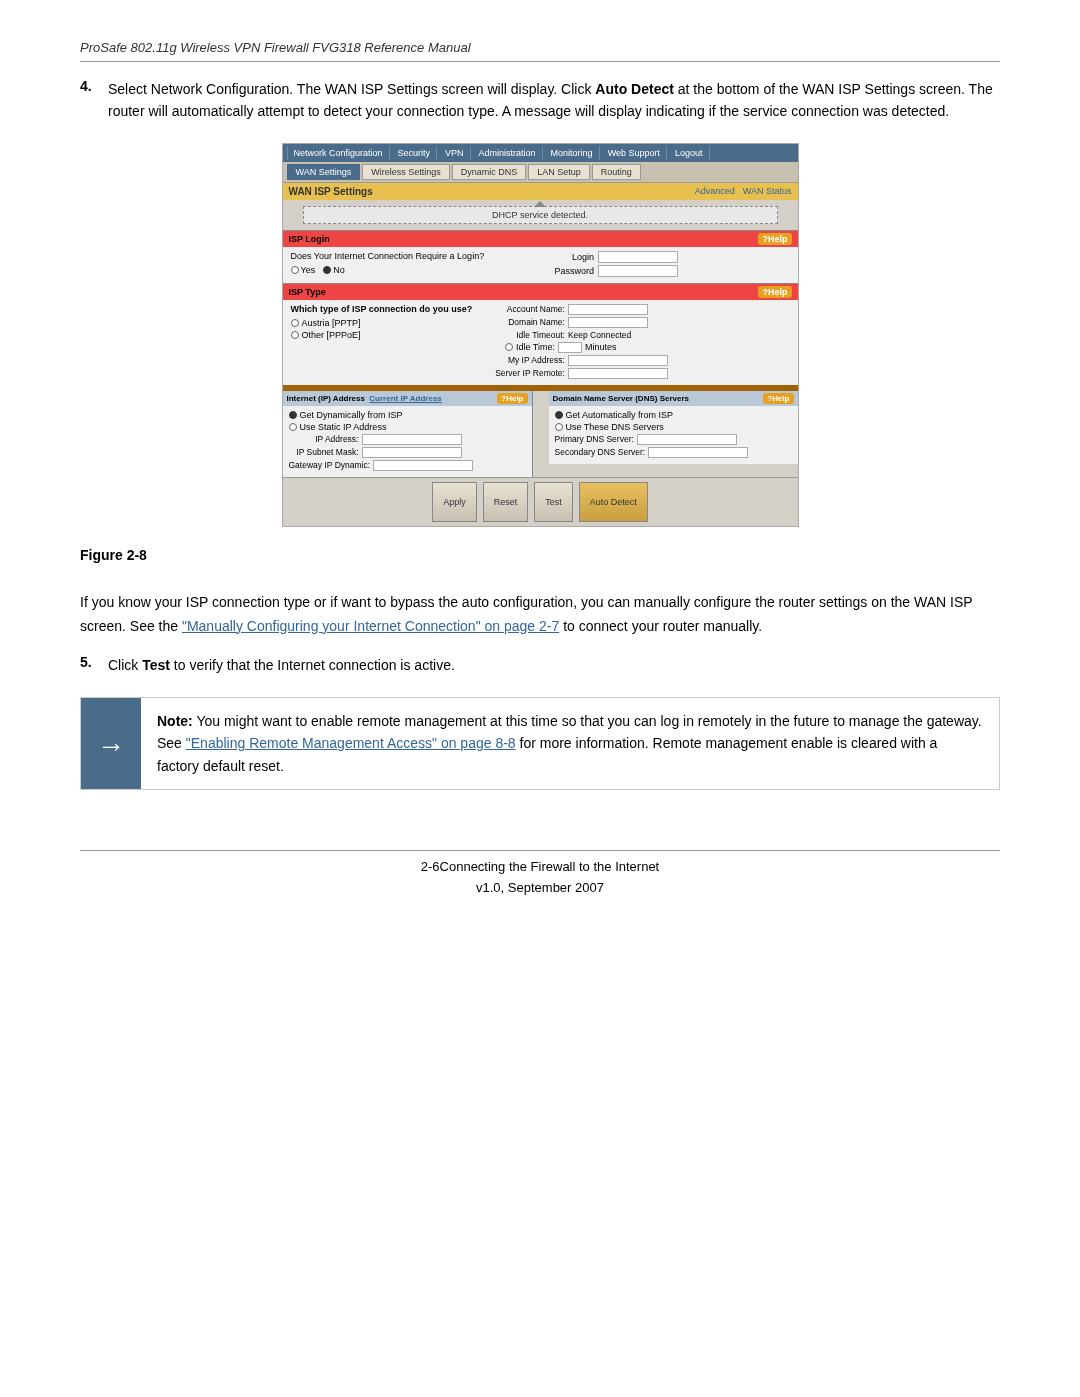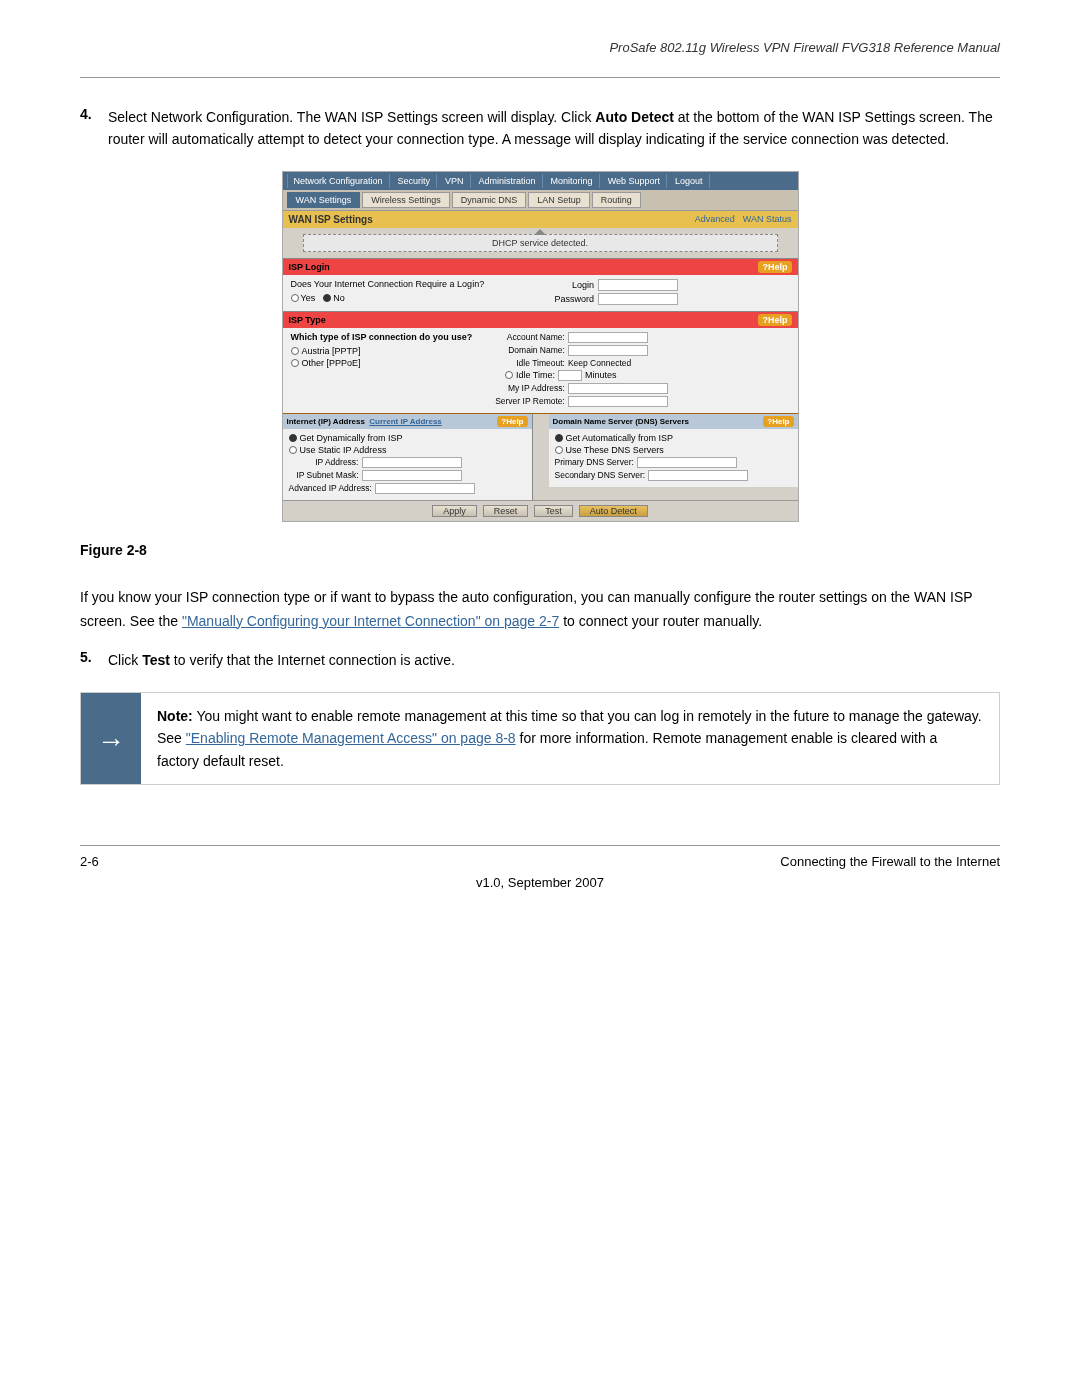--- a/index.html
+++ b/index.html
@@ -8,24 +8,24 @@
       font-size: 14px;
       background: #fff;
       color: #000;
       width: 1080px;
       min-height: 1397px;
       padding: 40px 80px;
     }
 
     .header-line {
       display: flex;
-      justify-content: flex-end;
+      justify-content: flex-start;
       border-bottom: 1px solid #999;
-      padding-bottom: 22px;
-      margin-bottom: 28px;
+      padding-bottom: 6px;
+      margin-bottom: 16px;
     }
     .header-line span {
       font-style: italic;
       font-size: 13px;
       color: #333;
     }
 
     .step-block {
       display: flex;
       margin-bottom: 20px;
@@ -243,21 +243,21 @@
       height: 11px;
       width: 100px;
       background: #fff;
       border: 1px solid #aaa;
       display: inline-block;
     }
 
     .bottom-sections {
       display: flex;
       gap: 16px;
-      border-top: 1px solid #a16207;
+      border-top: 6px solid #a16207;
     }
     .bottom-left {
       flex: 1;
       border-right: 1px solid #888;
     }
     .bottom-right {
       flex: 1;
     }
 
     .sub-section-header {
@@ -283,21 +283,21 @@
       display: flex;
       justify-content: center;
       gap: 6px;
       padding: 4px;
       background: #d4d0c8;
       border-top: 1px solid #999;
     }
     .btn {
       background: linear-gradient(to bottom, #e8e0d0, #c8c0b0);
       border: 1px solid #888;
-      padding: 0 10px;
+      padding: 14px 10px;
       font-size: 9px;
       cursor: pointer;
       color: #333;
     }
     .btn-primary {
       background: linear-gradient(to bottom, #e8c060, #c8a040);
       border: 1px solid #888;
     }
 
     
@@ -341,21 +341,21 @@
       line-height: 1.6;
     }
     .note-content b { font-weight: bold; }
 
     
     .page-footer {
       border-top: 1px solid #999;
       margin-top: 60px;
       padding-top: 8px;
       display: flex;
-      justify-content: space-between;
+      justify-content: center;
       font-size: 13px;
     }
     .footer-center {
       text-align: center;
       font-size: 13px;
       margin-top: 6px;
     }
 
     .isp-type-field-row {
       display: flex;
@@ -524,21 +524,21 @@
         </div>
         <div class="isp-type-field-row">
           <span class="isp-type-field-label">IP Address:</span>
           <div class="ip-input"></div>
         </div>
         <div class="isp-type-field-row">
           <span class="isp-type-field-label">IP Subnet Mask:</span>
           <div class="ip-input"></div>
         </div>
         <div class="isp-type-field-row">
-          <span class="isp-type-field-label">Advanced IP Address:</span>
+          <span class="isp-type-field-label">Gateway IP Dynamic:</span>
           <div class="ip-input"></div>
         </div>
       </div>
     </div>
 
     <div class="bottom-right">
       <div class="sub-section-header">
         <span>Domain Name Server (DNS) Servers</span>
         <span class="help-btn">?Help</span>
       </div>

